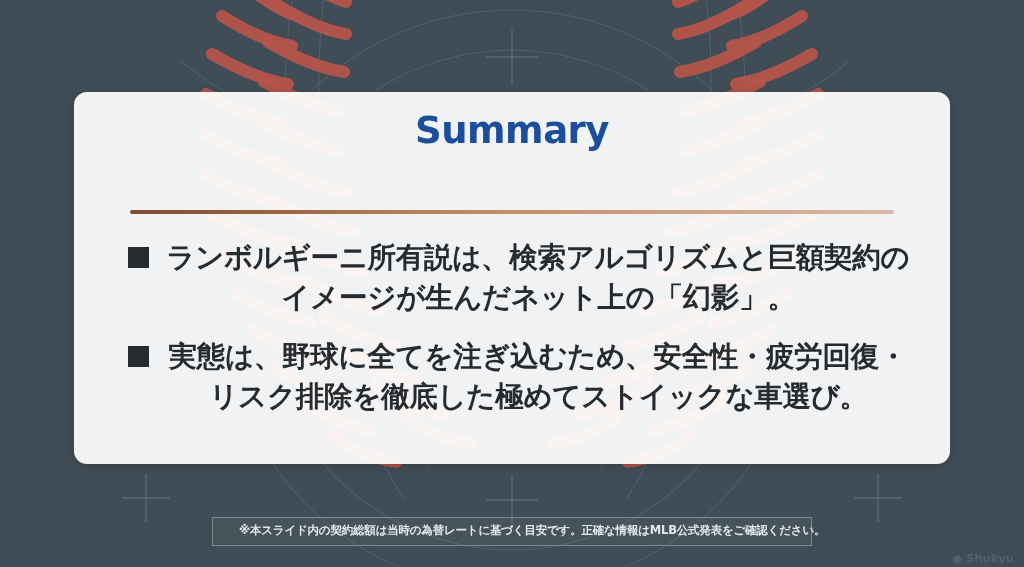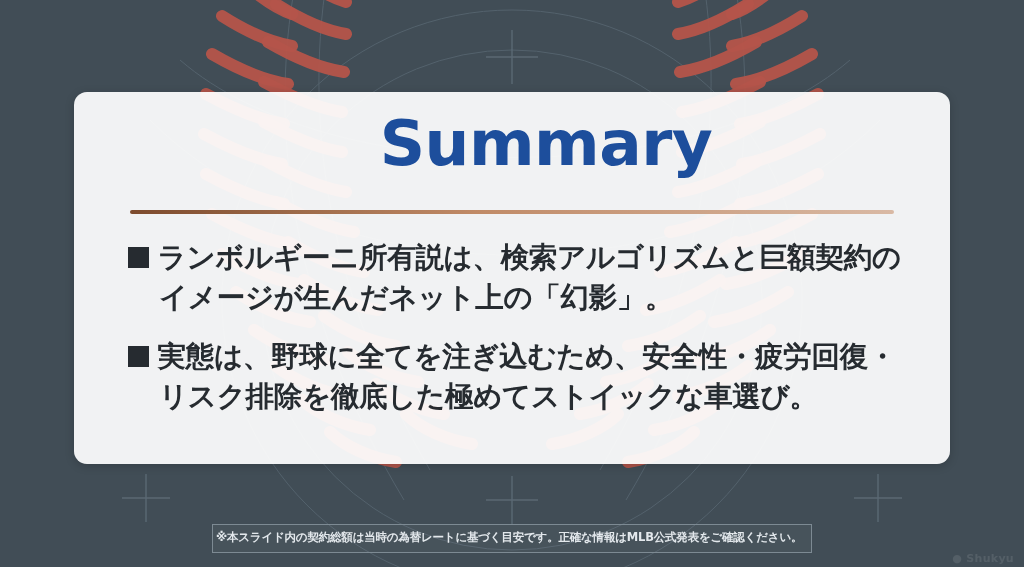--- a/index.html
+++ b/index.html
@@ -38,26 +38,25 @@
     box-shadow: 0 2px 10px rgba(0,0,0,0.18);
     overflow: hidden;
   }
 
   #card-title {
     position: absolute;
     left: 0;
     top: 20px;
     width: 876px;
     text-align: center;
-    font-size: 63px;
+    font-size: 37px;
     font-weight: bold;
     letter-spacing: -0.5px;
     color: #1d4e9c;
     line-height: 1;
-    padding-left: 34px;
   }
 
   #title-divider {
     position: absolute;
     left: 56px;
     top: 118px;
     width: 764px;
     height: 4px;
     border-radius: 2px;
     background: linear-gradient(to right,#7a4a2e 0%, #b4apx 0%);
@@ -84,33 +83,33 @@
     margin-right: 10px;
   }
   .bullet-text {
     flex: 1 1 auto;
     font-size: 28.5px;
     font-weight: bold;
     line-height: 1.42;
     color: #262b30;
     letter-spacing: -0.3px;
     text-indent: -0.05em;
+    text-align: center;
   }
 
   
   #footnote-box {
     position: absolute;
     left: 212px;
     top: 517px;
     width: 600px;
     box-sizing: border-box;
     border: 1px solid #7d8a93;
     background: rgba(255,255,255,0.035);
-    padding: 4px 10px 5px 3px;
-    margin-top: 7px;
+    padding: 4px 10px 5px 26px;
   }
   .footnote-line {
     font-size: 11.5px;
     font-weight: bold;
     color: #e3e8ec;
     line-height: 1.55;
     white-space: nowrap;
     letter-spacing: -0.2px;
   }
 

